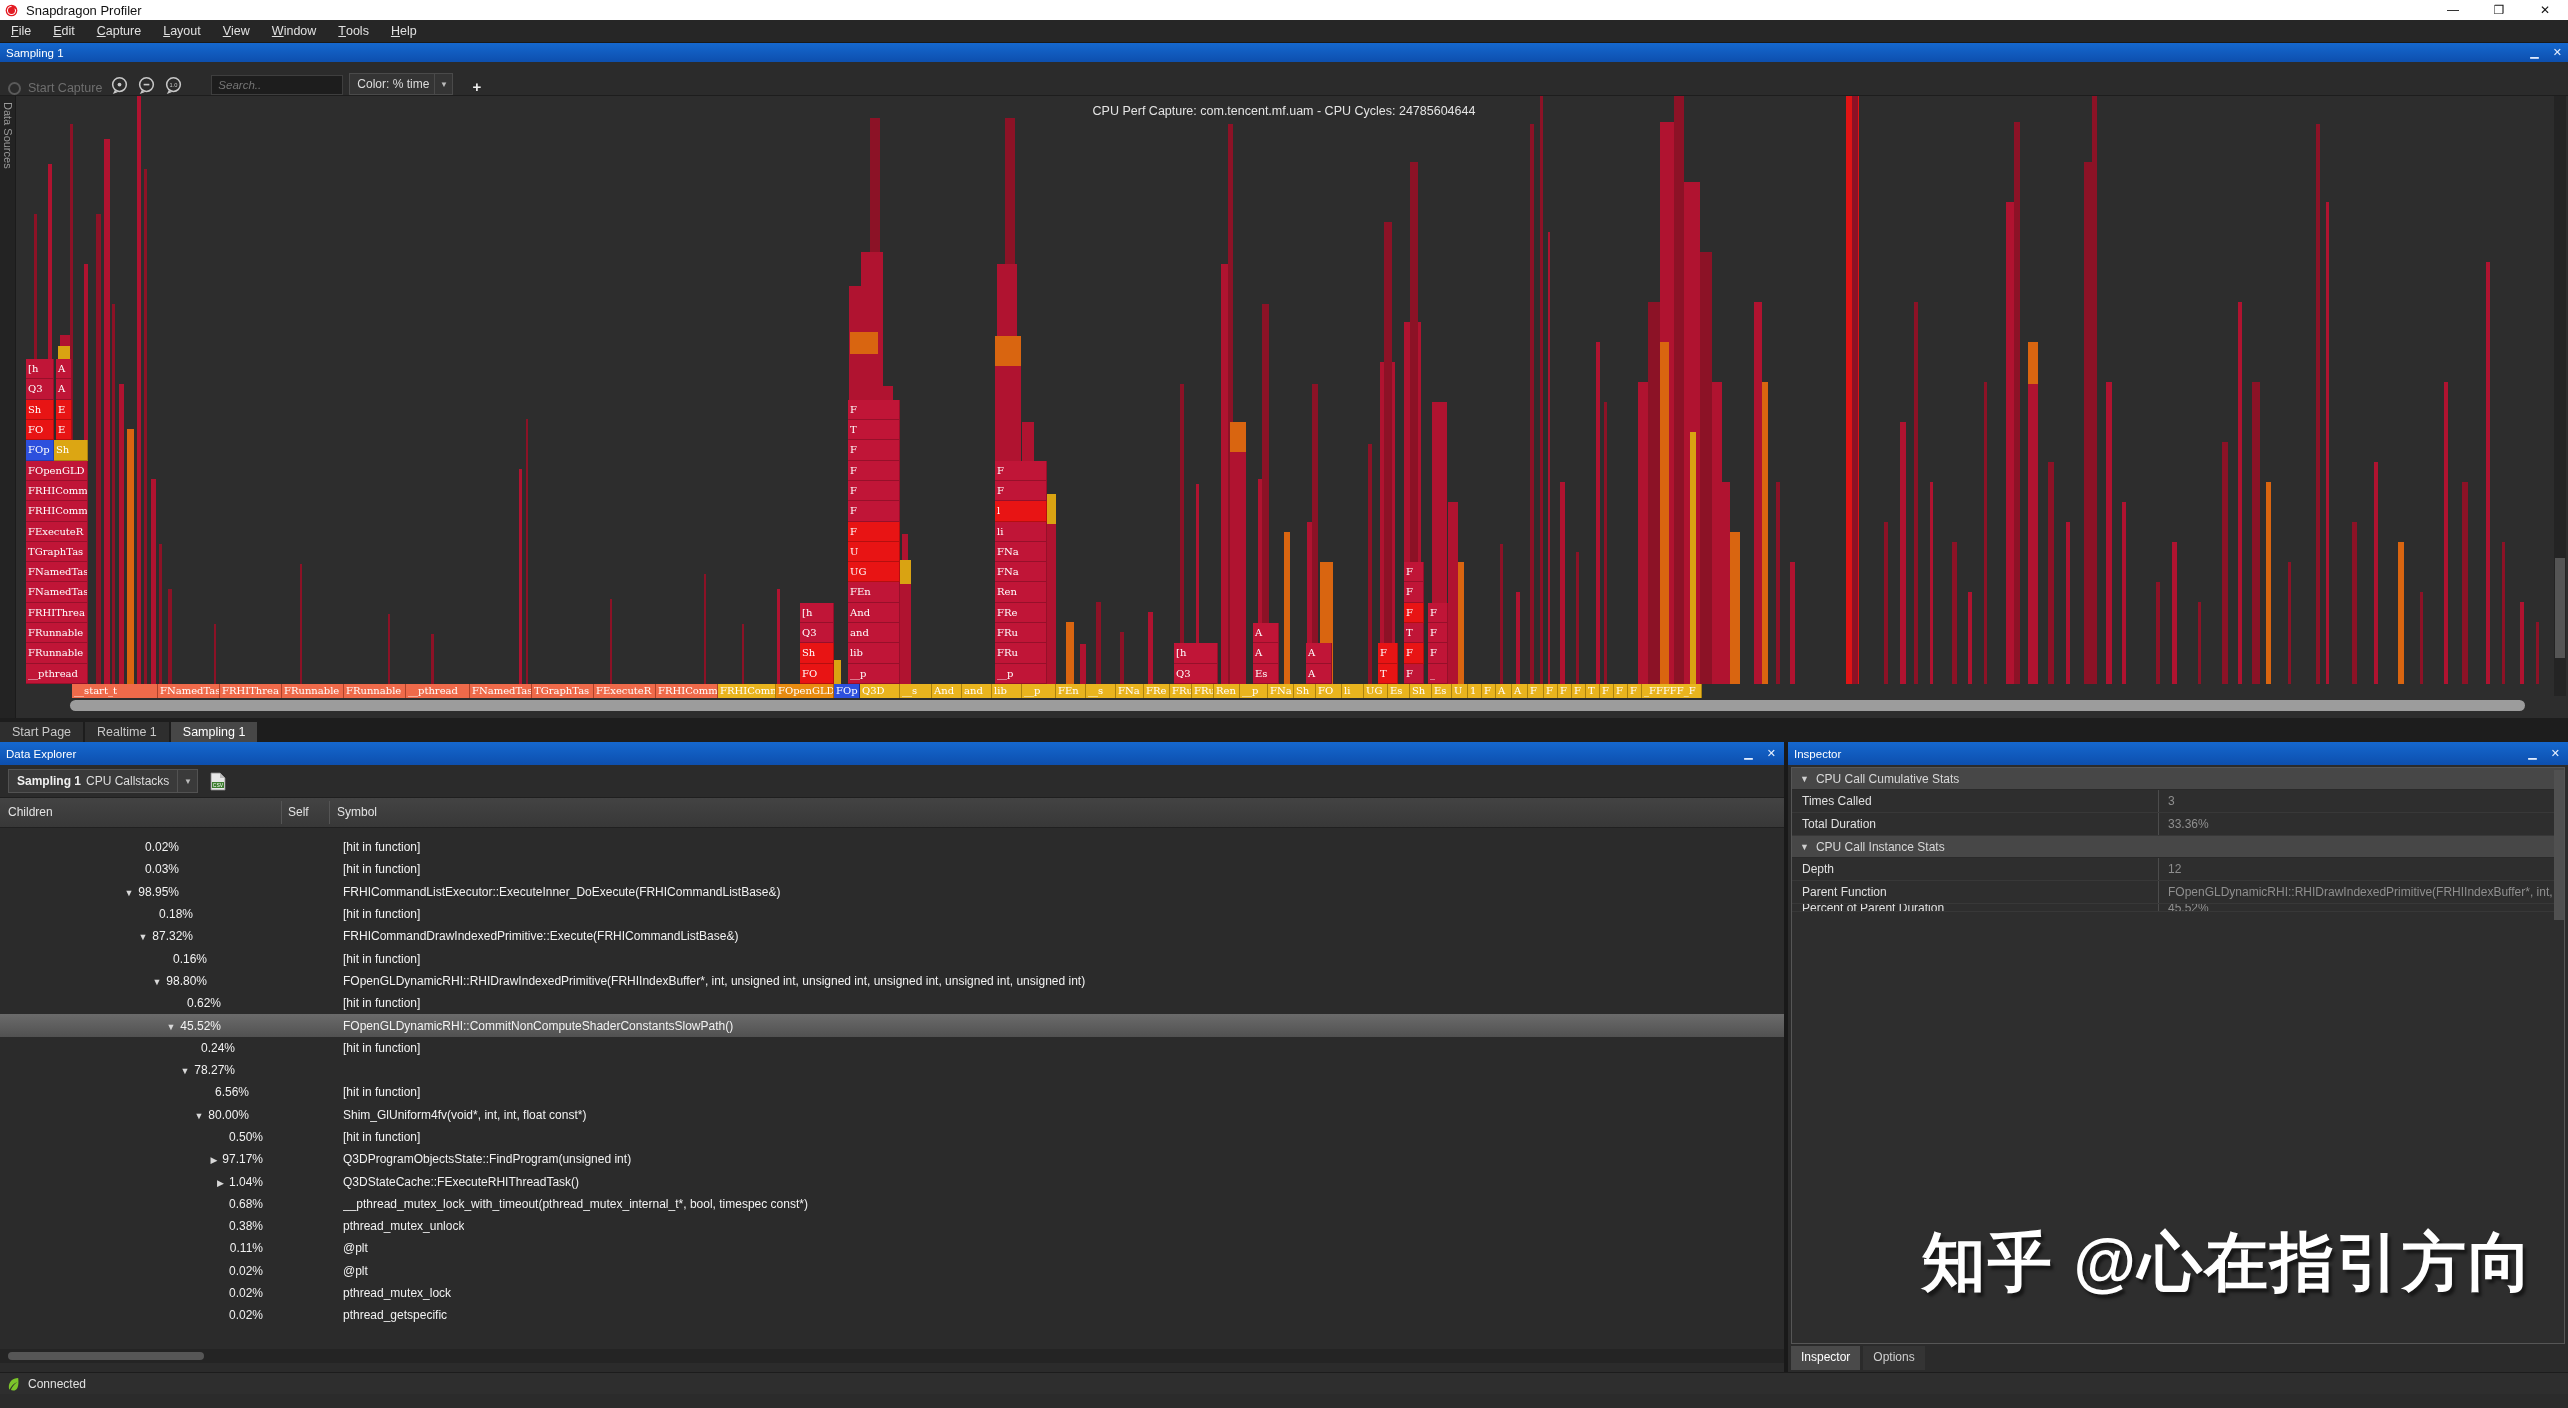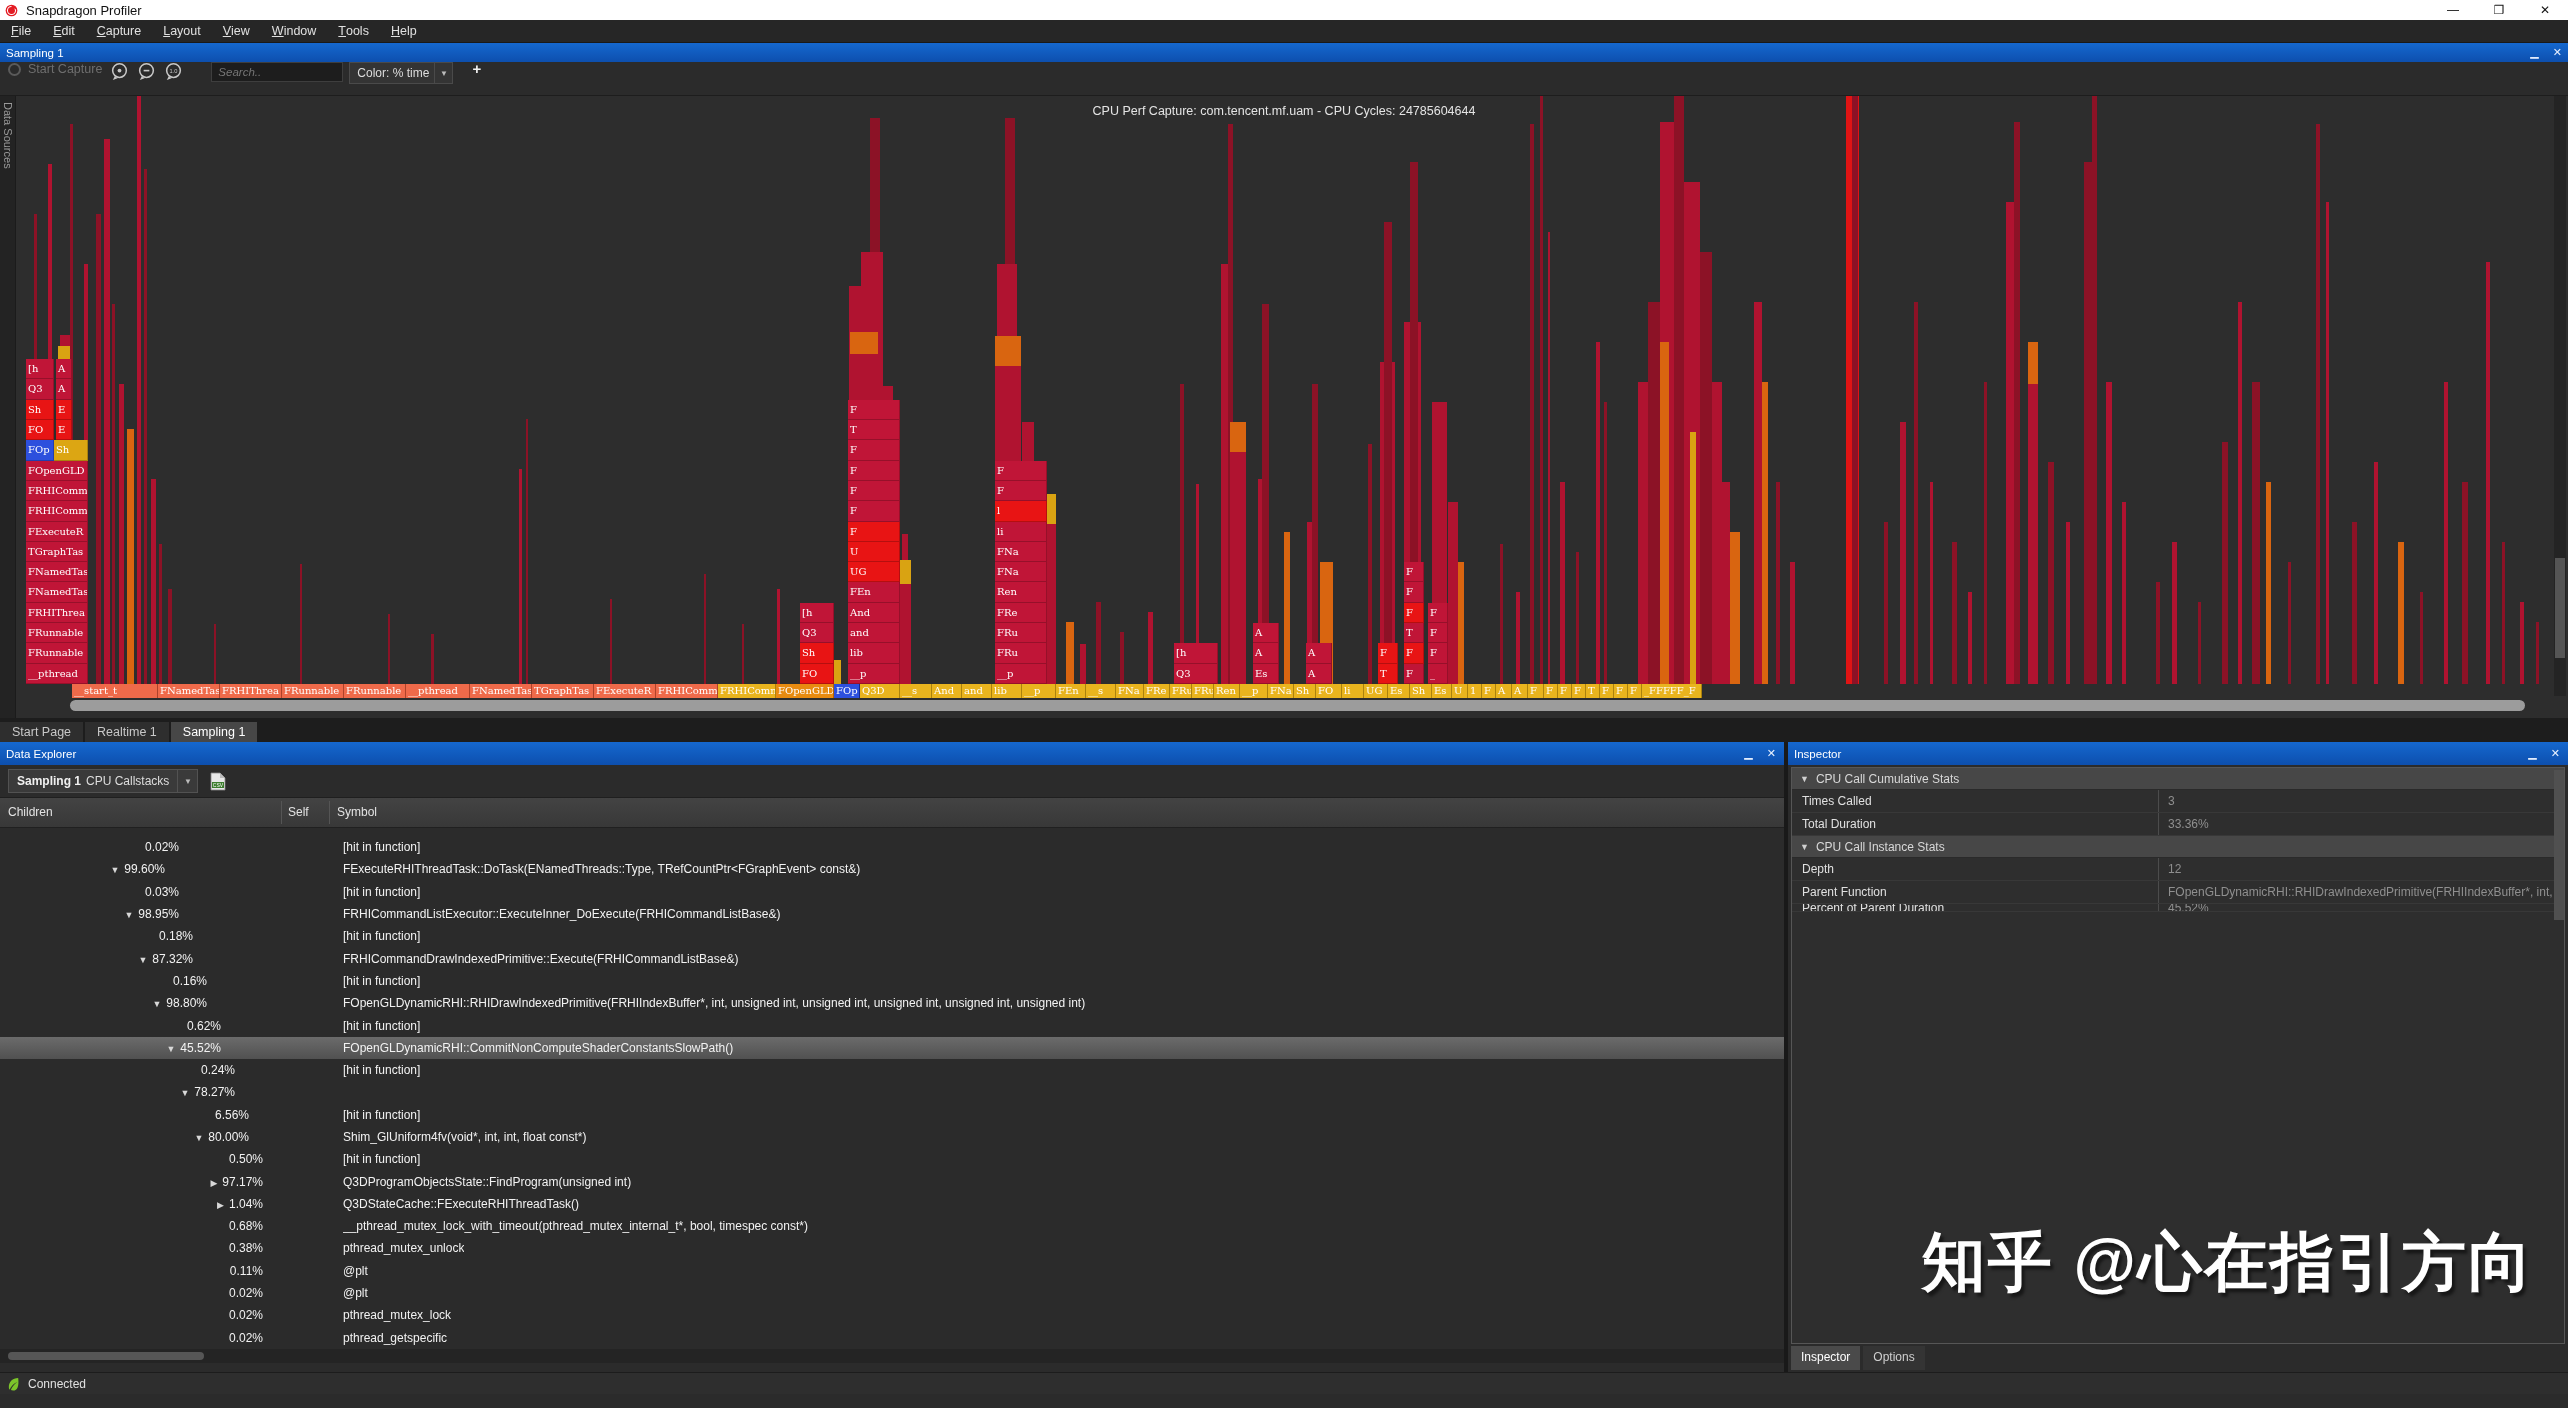--- a/index.html
+++ b/index.html
@@ -19,21 +19,21 @@
   .menu-item { padding:0 11px; height:100%; display:flex; align-items:center; }
   .menu-item u { text-decoration:underline; }
 
   #doc-bar { position:absolute; left:0; top:43px; width:2568px; height:19px;
              background:linear-gradient(180deg,#1568cf,#0d4fae); color:#fff; font-size:11.5px;
              display:flex; align-items:center; padding-left:6px; }
   #doc-bar .bar-btns { position:absolute; right:6px; top:0; height:19px; display:flex; gap:14px;
                        align-items:center; color:#e8f0ff; font-size:11px; }
 
   #toolbar { position:absolute; left:0; top:62px; width:2568px; height:34px; background:#2b2b2b;
-             border-bottom:1px solid #1d1d1d; display:flex; align-items:flex-start; font-size:12.5px; }
+             border-bottom:1px solid #1d1d1d; display:flex; align-items:flex-end; font-size:12.5px; }
   #start-capture { display:flex; align-items:center; color:#6e6e6e; margin-left:8px; }
   #start-capture .rec { width:13px; height:13px; border:2px solid #5a5a5a; border-radius:50%; margin-right:7px; }
   .bubble { width:19px; height:19px; margin-left:8px; position:relative; }
   #search-box { width:132px; height:20px; background:#1d1d1d; border:1px solid #3e3e3e; color:#bbb;
                 font-style:italic; font-size:11.5px; padding:0 6px; margin-left:28px; outline:none; }
   #color-dd { margin-left:6px; height:22px; width:104px; background:#343434; border:1px solid #4a4a4a;
               display:flex; align-items:center; color:#ddd; }
   #color-dd .lbl { flex:1; padding-left:7px; font-size:12px; }
   #color-dd .arrow { width:18px; height:100%; border-left:1px solid #4a4a4a; display:flex;
                      align-items:center; justify-content:center; font-size:8px; color:#bbb; }
@@ -527,26 +527,20 @@
     <div id="de-rows">
         <div class="de-sliver"></div>
         <div class="de-row">
           <div class="cc">
             <div class="pb" style="width: 171px;">0.02%</div>
           </div>
           <div class="sym">[hit in function]</div>
         </div>
         <div class="de-row">
           <div class="cc">
-            <div class="pb" style="width: 157px;"><span class="tri">▼</span>99.60%</div>
-          </div>
-          <div class="sym">FExecuteRHIThreadTask::DoTask(ENamedThreads::Type, TRefCountPtr&lt;FGraphEvent&gt; const&amp;)</div>
-        </div>
-        <div class="de-row">
-          <div class="cc">
             <div class="pb" style="width: 171px;">0.03%</div>
           </div>
           <div class="sym">[hit in function]</div>
         </div>
         <div class="de-row">
           <div class="cc">
             <div class="pb" style="width: 171px;"><span class="tri">▼</span>98.95%</div>
           </div>
           <div class="sym">FRHICommandListExecutor::ExecuteInner_DoExecute(FRHICommandListBase&amp;)</div>
         </div>

